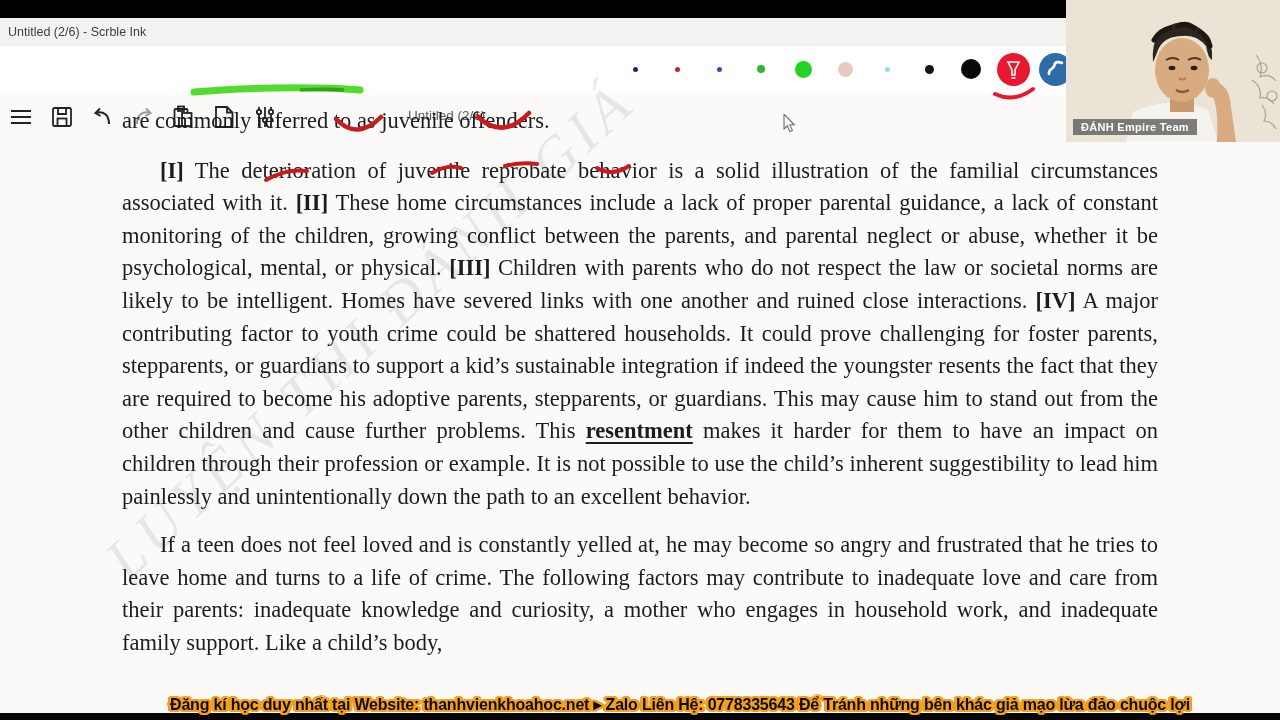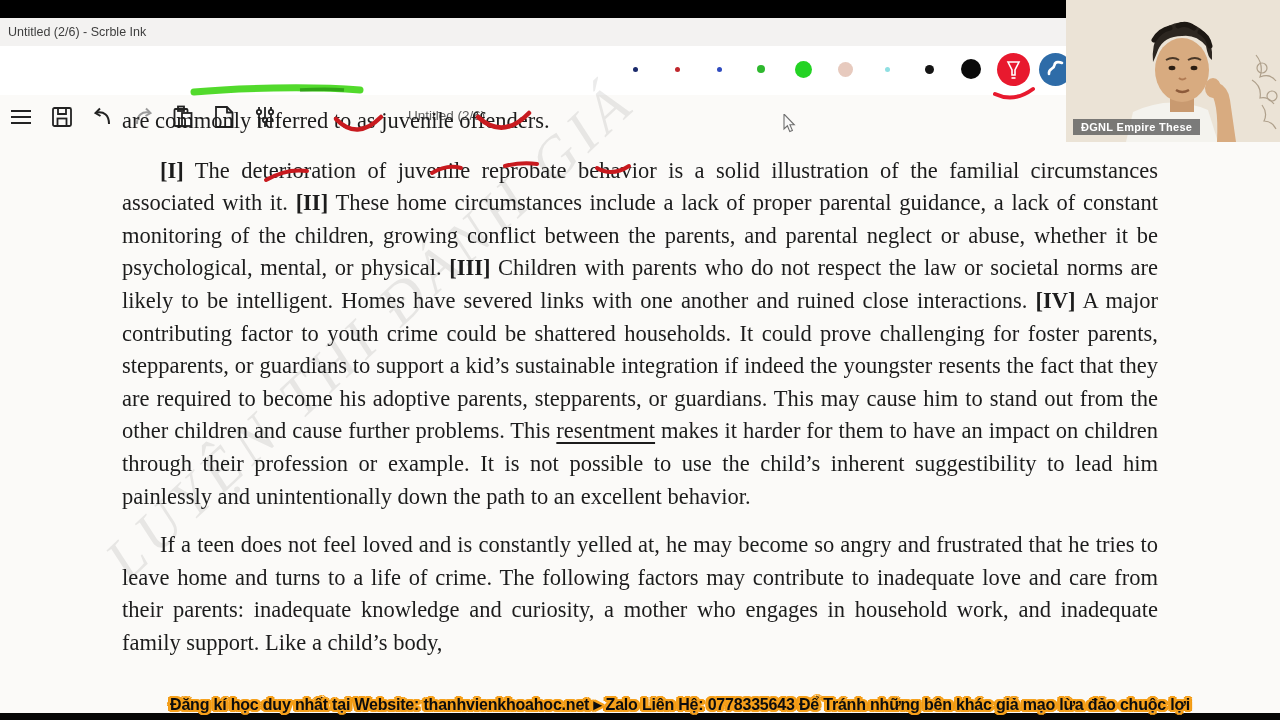--- a/index.html
+++ b/index.html
@@ -22,21 +22,21 @@
   .toolbtn svg{width:33px;height:33px;display:block;}
 
   
   #doc{position:absolute;left:122px;top:89px;width:1036px;color:#1c1c1c;
        font-family:"Liberation Serif","DejaVu Serif",serif;font-size:22.5px;line-height:32.6px;z-index:2;}
   #doc p{margin:0;text-align:justify;}
   #doc .lead{margin:16px 0 17px 0;text-align:left;}
   #doc .para{text-indent:38px;}
   #doc .p1{margin-bottom:16px;}
   .b{font-weight:bold;}
-  .bu{font-weight:normal;text-decoration:underline;text-decoration-thickness:2px;text-underline-offset:4px;}
+  .bu{font-weight:bold;text-decoration:underline;text-decoration-thickness:2px;text-underline-offset:4px;}
 
   #watermark{position:absolute;left:370px;top:330px;z-index:1;transform:translate(-50%,-50%) rotate(-43deg);
              font-family:"Liberation Serif","DejaVu Serif",serif;font-style:italic;font-size:58px;
              letter-spacing:7px;color:rgba(70,70,70,0.11);white-space:nowrap;pointer-events:none;}
 
   #ink{position:absolute;left:0;top:0;width:1280px;height:720px;z-index:3;pointer-events:none;}
 
   
   #webcam{position:absolute;left:1066px;top:0;width:214px;height:142px;z-index:5;
           background:linear-gradient(180deg,#e9e1d4,#efe8dd);overflow:hidden;}
@@ -180,21 +180,21 @@
       <path d="M87 62 Q84 26 116 22 Q148 26 146 60 Q142 58 140 46 Q130 34 116 36 Q98 36 92 50 Q89 58 87 62 Z" fill="#2c2620"></path>
       <path d="M88 40 q6 -10 16 -12 M112 26 q8 -4 16 2 M134 32 q8 4 10 14" stroke="#1d1813" stroke-width="5" fill="none" stroke-linecap="round"></path>
       <path d="M100 60 q7 -4 13 0 M122 60 q7 -4 13 0" stroke="#4a3828" stroke-width="2" fill="none"></path>
       <ellipse cx="106" cy="68" rx="3.4" ry="2.2" fill="#2a1d12"></ellipse>
       <ellipse cx="128" cy="68" rx="3.4" ry="2.2" fill="#2a1d12"></ellipse>
       <path d="M113 78 q3 3 7 0" stroke="#b07a52" stroke-width="2" fill="none"></path>
       <path d="M110 90 q6 4 13 0" stroke="#8c5a3a" stroke-width="2.4" fill="none"></path>
       <path d="M170 142 L164 100 Q162 86 150 82 L143 92 Q153 99 151 142 Z" fill="#d8ab80"></path>
       <ellipse cx="147" cy="88" rx="8" ry="10" fill="#d8ab80"></ellipse>
     </svg>
-    <div id="webcam-label">ĐGNL Empire These</div>
+    <div id="webcam-label">ĐÁNH Empire Team</div>
   </div>
 
   <svg id="cursor" width="14" height="20" viewBox="0 0 14 20">
     <polygon points="1,0 1,15 4.4,11.8 6.8,17.6 9.4,16.4 6.9,10.8 11.3,10.8" fill="#f8f8f8" stroke="#6f6f6f" stroke-width="1.1"></polygon>
   </svg>
 
   <div id="bottom-strip"></div>
   <div id="banner">Đăng kí học duy nhất tại Website: thanhvienkhoahoc.net ▸ Zalo Liên Hệ: 0778335643 Để Tránh những bên khác giả mạo lừa đảo chuộc lợi</div>
 
 </div>

